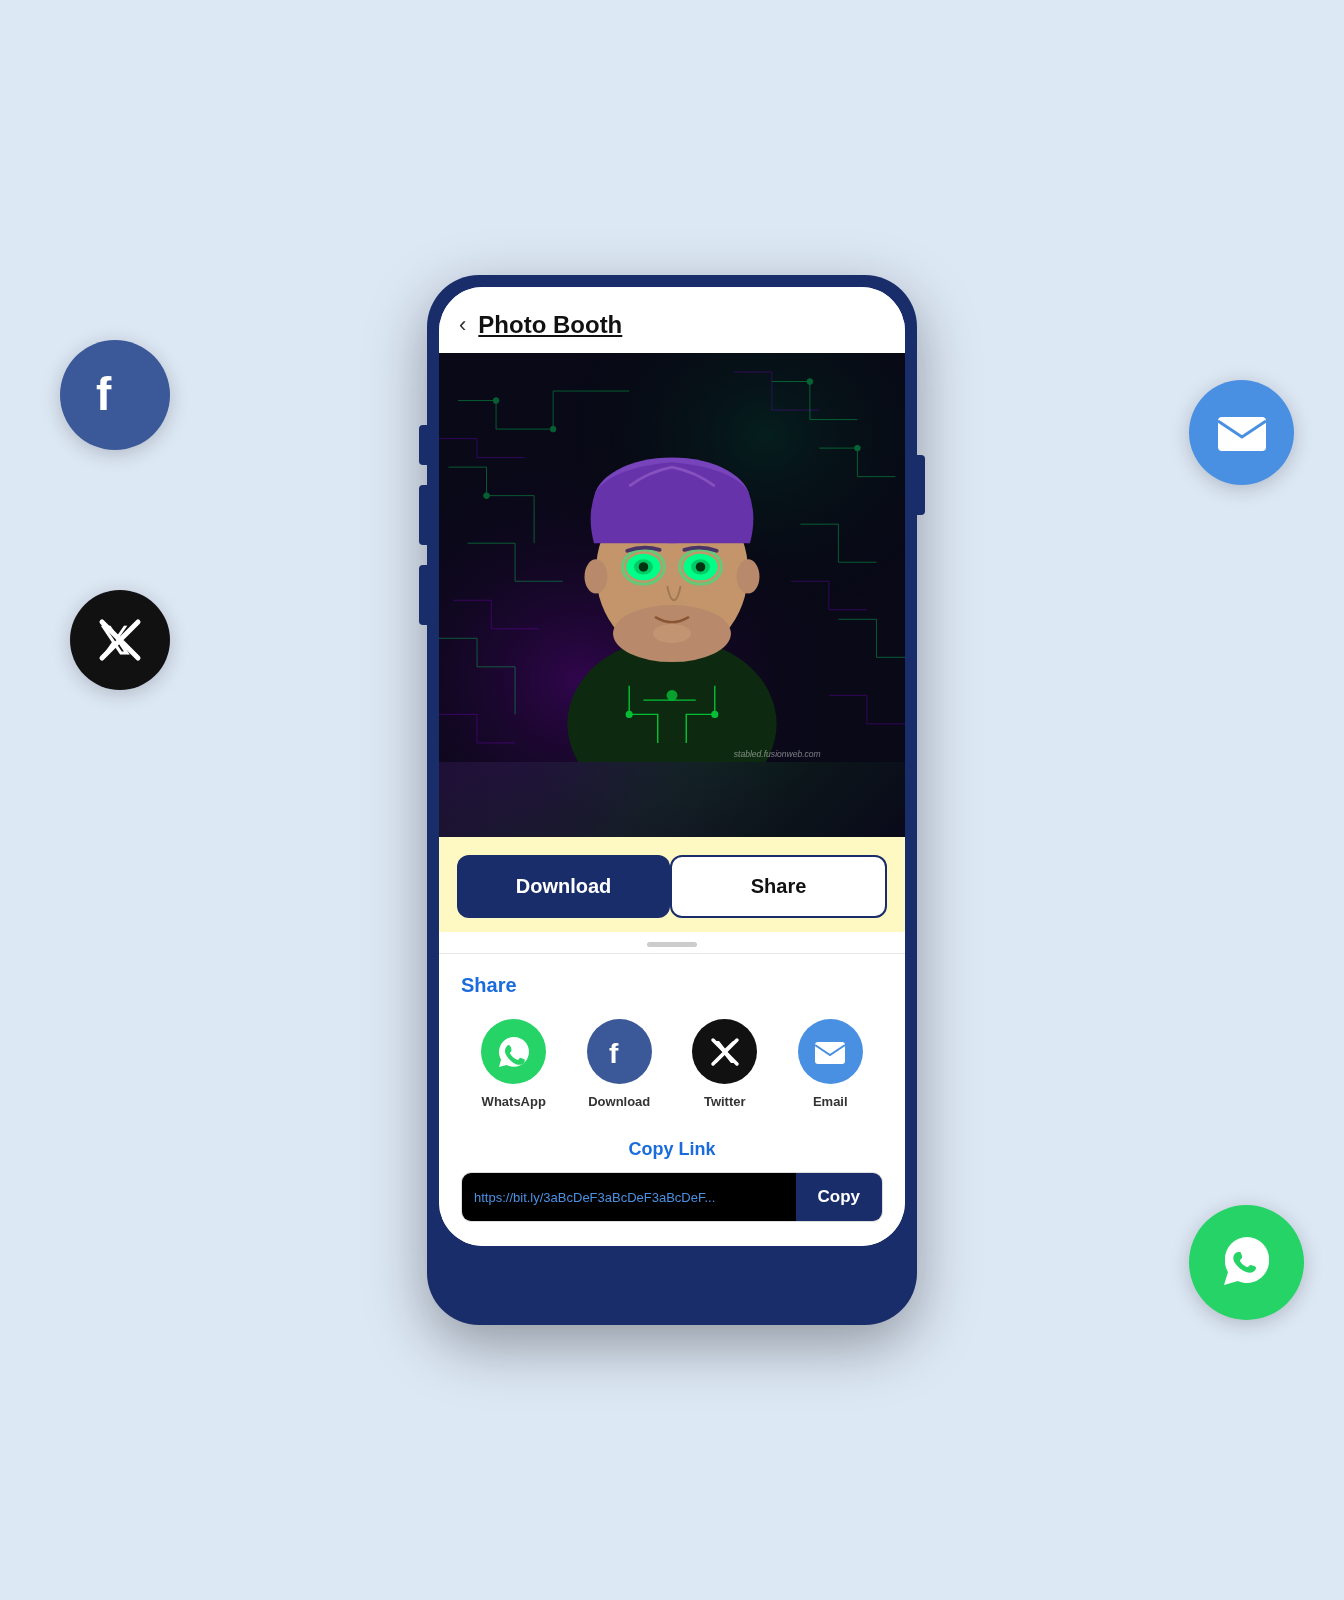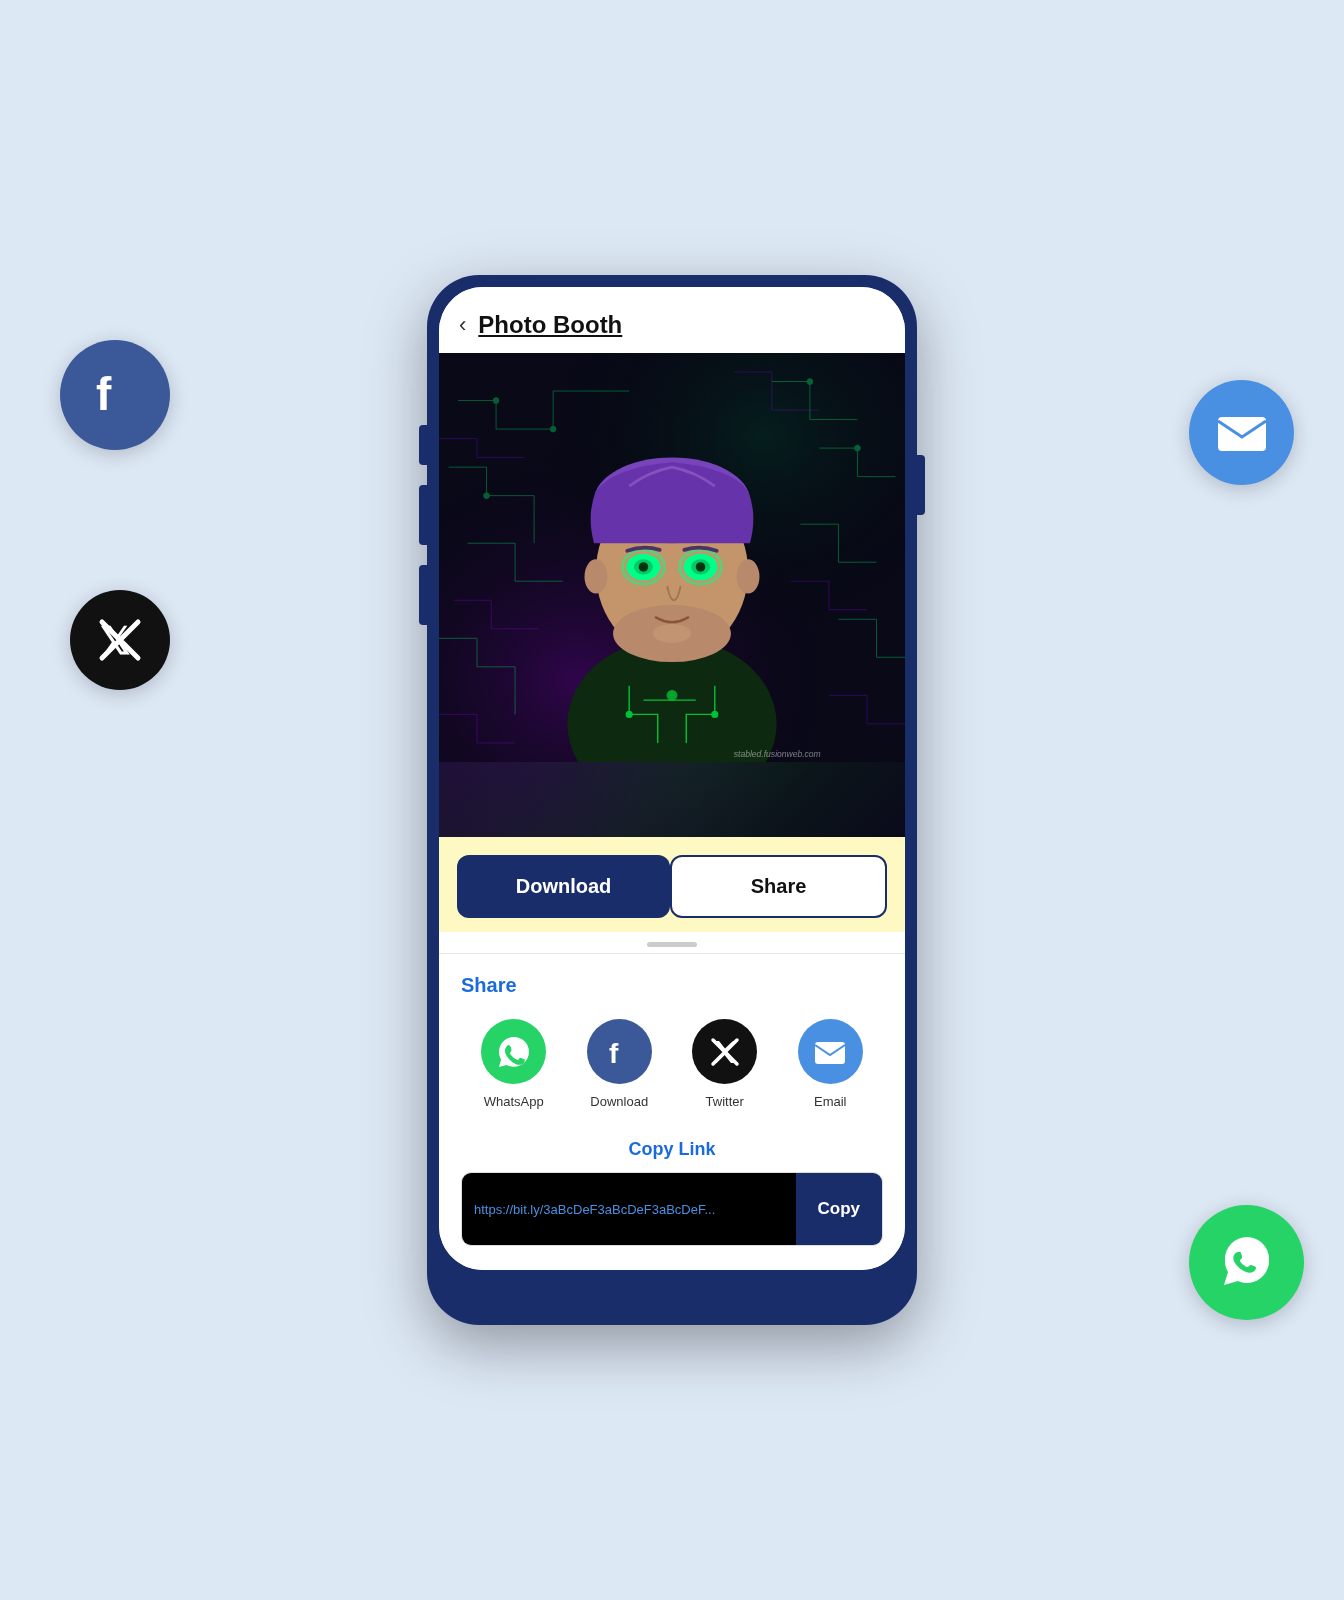--- a/index.html
+++ b/index.html
@@ -224,21 +224,21 @@
       justify-content: center;
       font-size: 30px;
     }
     .wa-circle { background: #25d366; }
     .fb-circle { background: #3b5998; }
     .tw-circle { background: #111; }
     .em-circle { background: #4a90e2; }
     .share-label {
       font-size: 13px;
       color: #333;
-      font-weight: 400;
+      font-weight: 700;
     }
 
     
     .copy-section {
       padding: 16px 22px 24px;
       background: #fff;
     }
     .copy-heading {
       font-size: 18px;
       font-weight: 700;
@@ -258,21 +258,21 @@
       font-size: 13px;
       color: #4a90e2;
       border: none;
       outline: none;
       background: #000000;
       overflow: hidden;
       text-overflow: ellipsis;
       white-space: nowrap;
     }
     .copy-btn {
-      padding: 26px 22px;
+      padding: 14px 22px;
       background: #1a2d6b;
       color: #fff;
       border: none;
       font-size: 17px;
       font-weight: 700;
       cursor: pointer;
     }
   </style>
 </head>
 <body>

